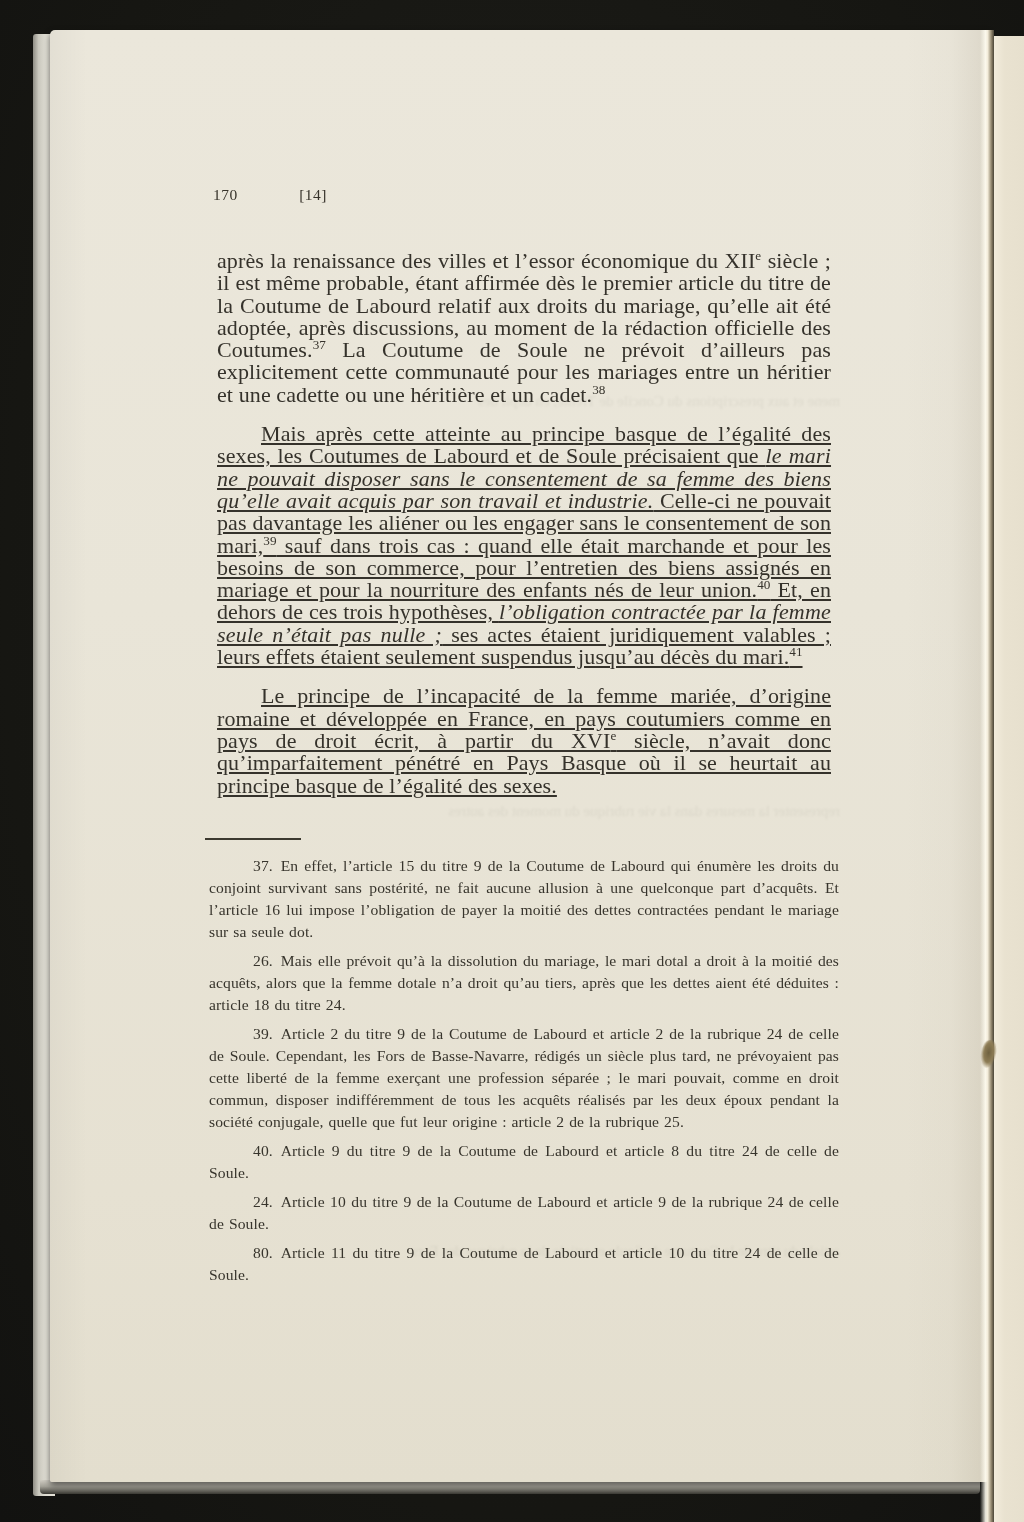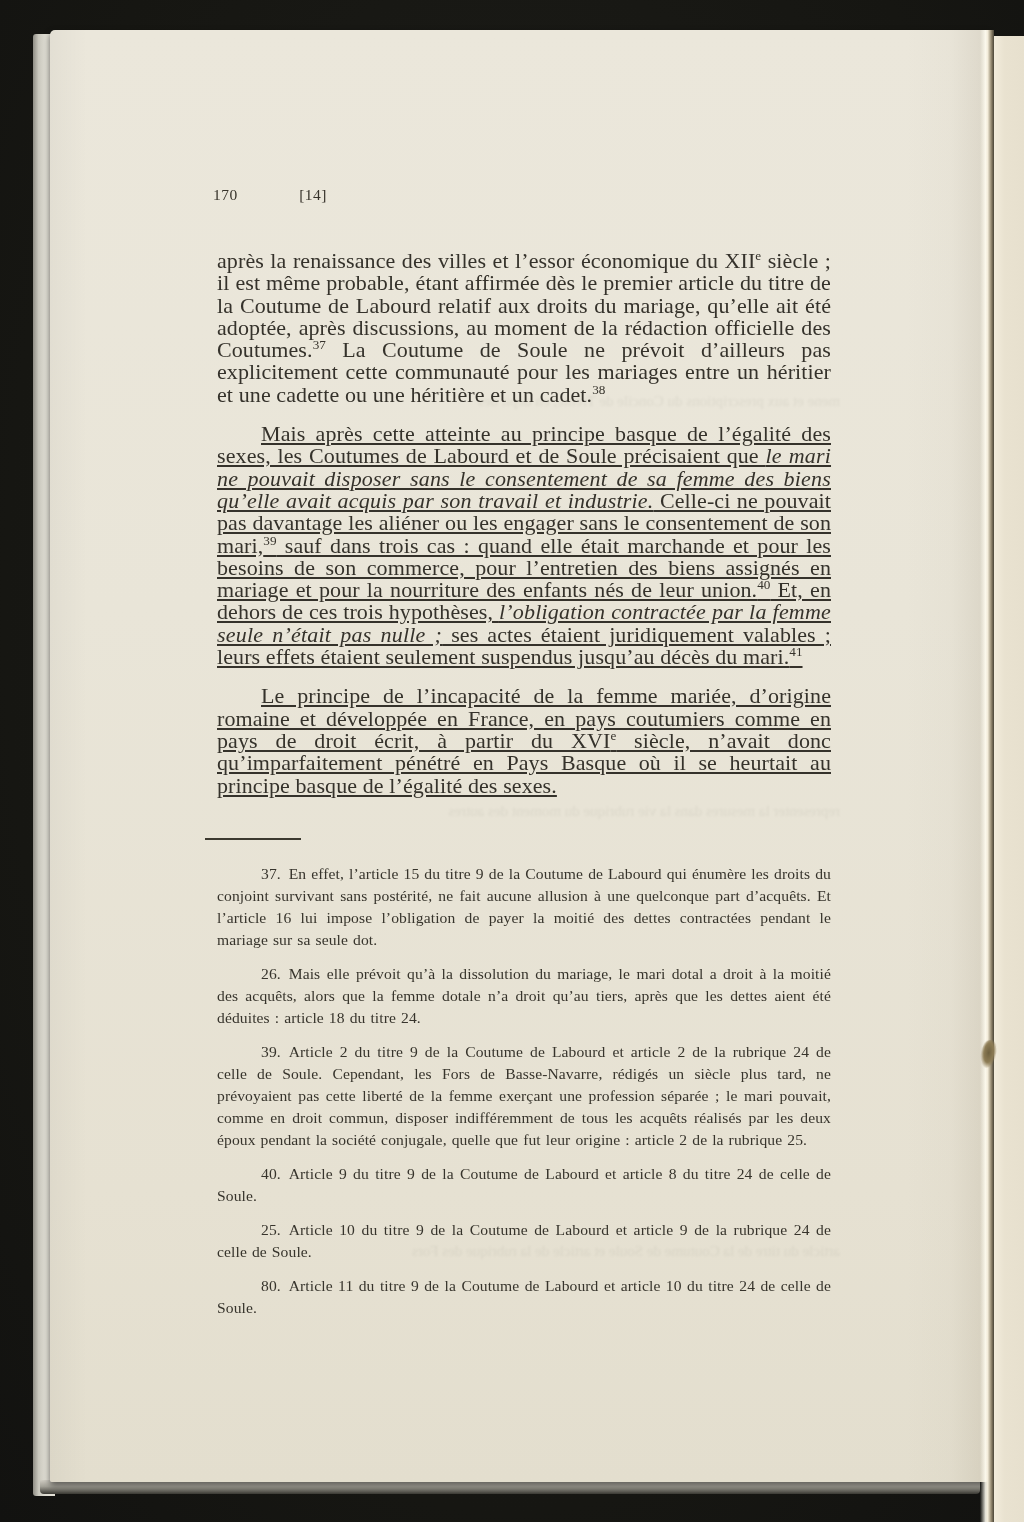--- a/index.html
+++ b/index.html
@@ -85,21 +85,21 @@
   .para.indent{text-indent:44px;text-decoration:underline;}
   .para sup{font-size:0.60em;line-height:0;vertical-align:super;letter-spacing:0;}
   .para i{letter-spacing:0.2px;}
   .footnote-separator{
     position:absolute;top:808px;left:0;width:96px;height:2px;background:#3c392f;
   }
   .footnotes{
     position:absolute;top:821px;left:0;width:100%;
   }
   .footnote{
-    margin:12px;text-align:justify;text-indent:44px;
+    margin:4px;text-align:justify;text-indent:44px;
     font-size:15.6px;line-height:22px;color:#37342c;
     letter-spacing:0.1px;word-spacing:1px;
   }
   .footnote + .footnote{margin-top:7px;}
 </style>
 </head>
 <body>
 
 <div class="scan-bg"></div>
 
@@ -125,21 +125,21 @@
         <p class="para indent"><span>Le principe de l’incapacité de la femme mariée, d’origine romaine et développée en France, en pays coutumiers comme en pays de droit écrit, à partir du XVI</span><sup>e</sup><span> siècle, n’avait donc qu’imparfaitement pénétré en Pays Basque où il se heurtait au principe basque de l’égalité des sexes.</span></p>
       </div>
 
     <div class="footnote-separator"></div>
 
     <div class="footnotes" id="footnotes">
         <p class="footnote"><span>37. </span>En effet, l’article 15 du titre 9 de la Coutume de Labourd qui énumère les droits du conjoint survivant sans postérité, ne fait aucune allusion à une quelconque part d’acquêts. Et l’article 16 lui impose l’obligation de payer la moitié des dettes contractées pendant le mariage sur sa seule dot.</p>
         <p class="footnote"><span>26. </span>Mais elle prévoit qu’à la dissolution du mariage, le mari dotal a droit à la moitié des acquêts, alors que la femme dotale n’a droit qu’au tiers, après que les dettes aient été déduites : article 18 du titre 24.</p>
         <p class="footnote"><span>39. </span>Article 2 du titre 9 de la Coutume de Labourd et article 2 de la rubrique 24 de celle de Soule. Cependant, les Fors de Basse-Navarre, rédigés un siècle plus tard, ne prévoyaient pas cette liberté de la femme exerçant une profession séparée ; le mari pouvait, comme en droit commun, disposer indifféremment de tous les acquêts réalisés par les deux époux pendant la société conjugale, quelle que fut leur origine : article 2 de la rubrique 25.</p>
         <p class="footnote"><span>40. </span>Article 9 du titre 9 de la Coutume de Labourd et article 8 du titre 24 de celle de Soule.</p>
-        <p class="footnote"><span>25. </span>Article 10 du titre 9 de la Coutume de Labourd et article 9 de la rubrique 24 de celle de Soule.</p>
+        <p class="footnote"><span>24. </span>Article 10 du titre 9 de la Coutume de Labourd et article 9 de la rubrique 24 de celle de Soule.</p>
         <p class="footnote"><span>80. </span>Article 11 du titre 9 de la Coutume de Labourd et article 10 du titre 24 de celle de Soule.</p>
       </div>
 
   </div>
 </div>
 
 <div class="gutter-crease"></div>
 <div class="right-page-edge"></div>
 <div class="page-stain"></div>
 

